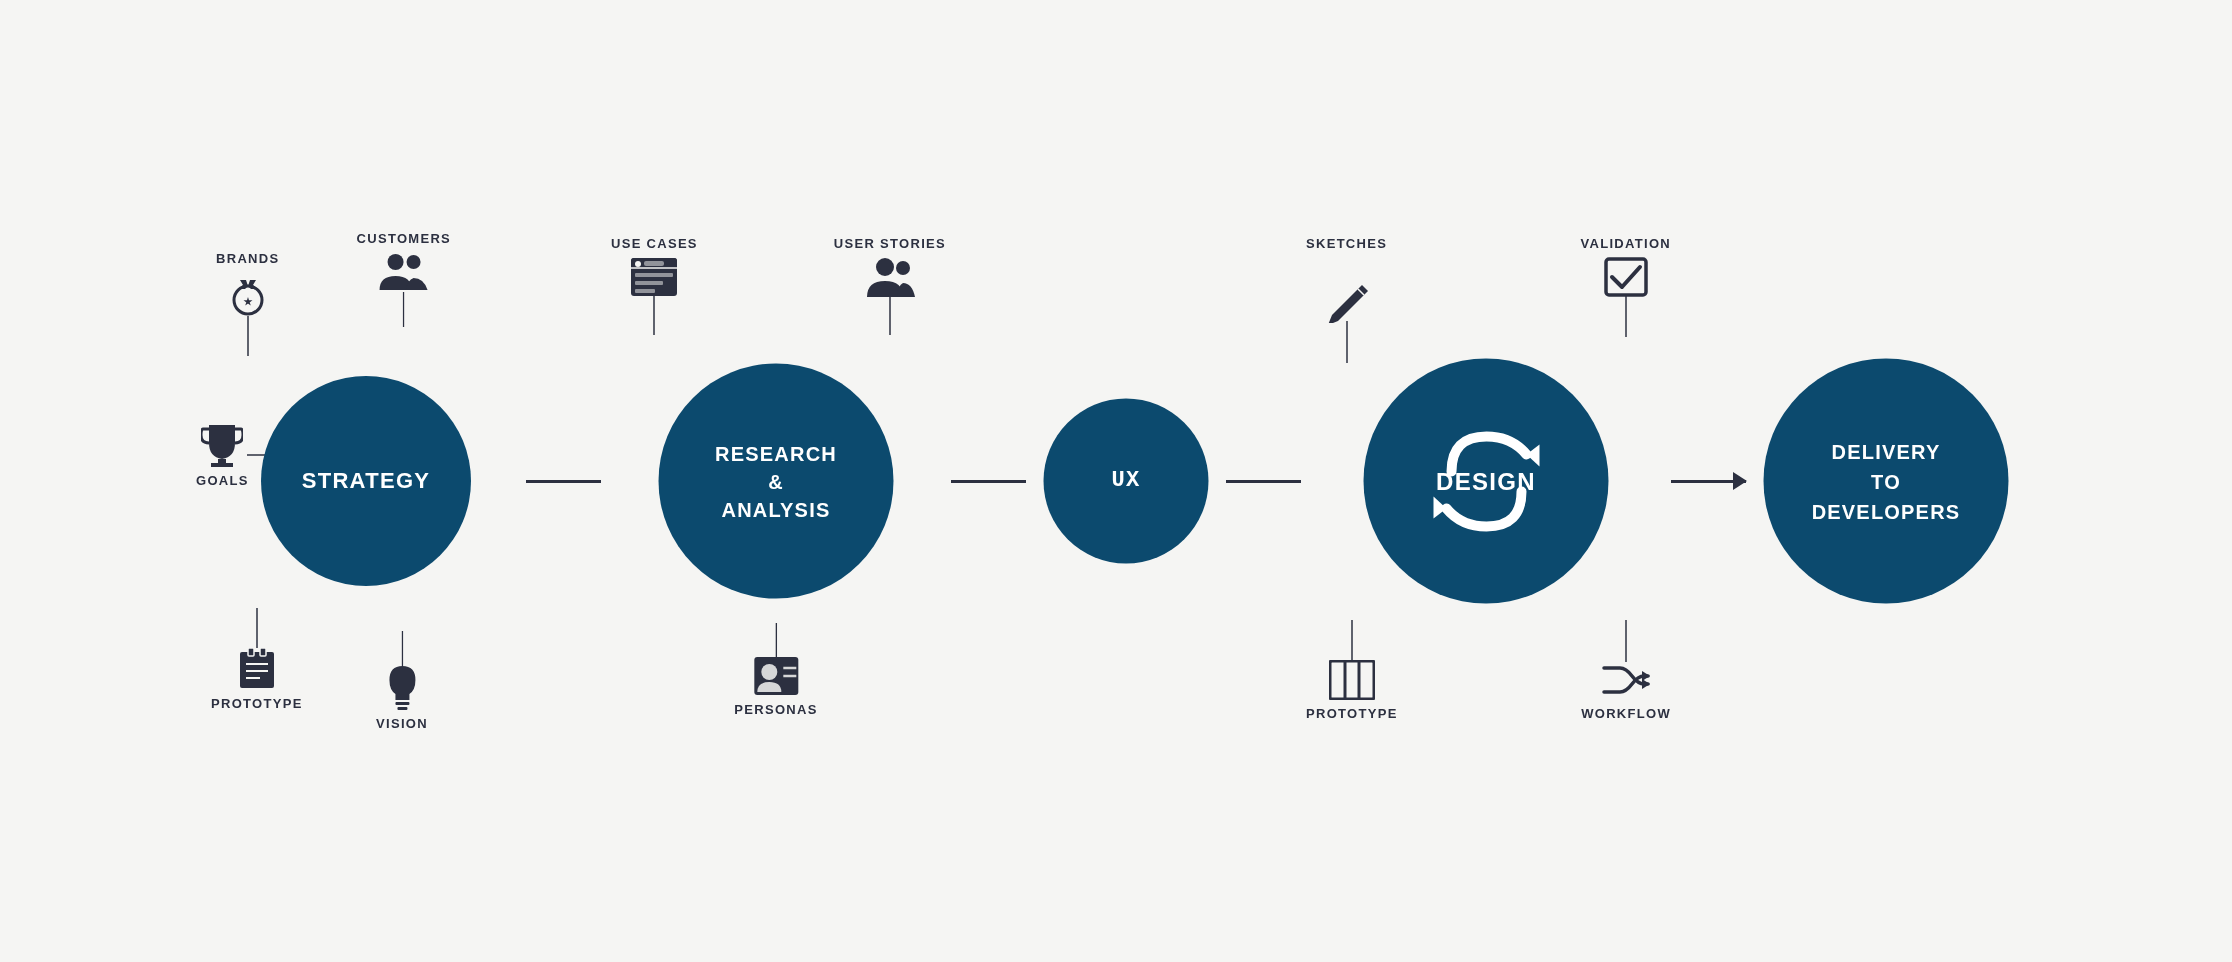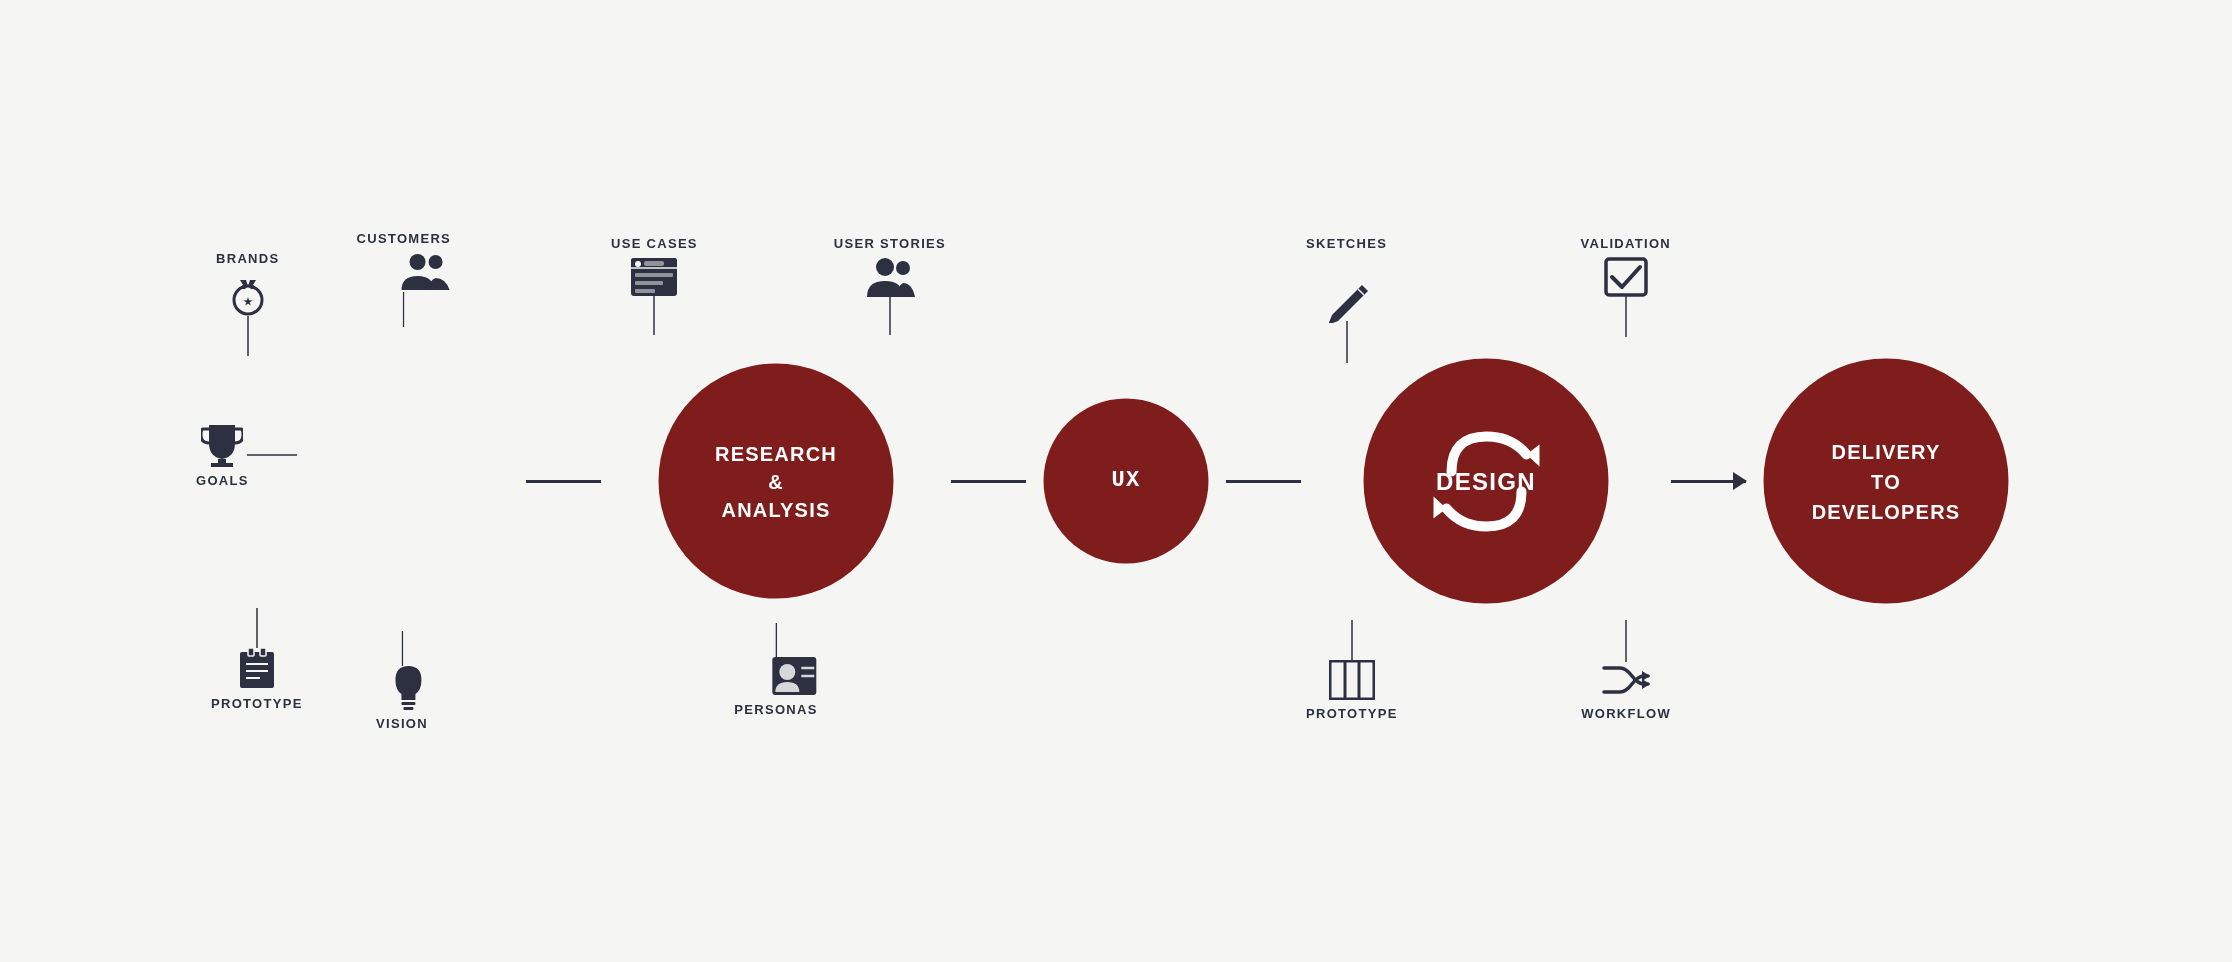--- a/index.html
+++ b/index.html
@@ -23,21 +23,21 @@
     }
     .flow {
       display: flex;
       align-items: center;
       position: relative;
       width: 100%;
       justify-content: center;
     }
     .circle {
       border-radius: 50%;
-      background: #7f1d1d;
+      background: #0c4a6e;
       display: flex;
       align-items: center;
       justify-content: center;
       text-align: center;
       color: #fff;
       font-weight: bold;
       letter-spacing: 0.06em;
       position: relative;
       flex-shrink: 0;
     }
@@ -78,21 +78,21 @@
       top: 50%;
       transform: translateY(-50%);
       border-left: 14px solid #2c3040;
       border-top: 9px solid transparent;
       border-bottom: 9px solid transparent;
     }
     .sat-item {
       position: absolute;
       display: flex;
       flex-direction: column;
-      align-items: flex-end;
+      align-items: center;
       gap: 6px;
     }
     .sat-label {
       font-size: 13px;
       font-weight: bold;
       letter-spacing: 0.1em;
       color: #2c3040;
       text-align: center;
       white-space: nowrap;
     }
@@ -153,20 +153,23 @@
           <path d="M34 8 L40 8 Q42 8 42 14 Q42 22 34 22" fill="none" stroke="#2c3040" stroke-width="3"></path>
           <rect x="17" y="38" width="8" height="4" fill="#2c3040"></rect>
           <rect x="10" y="42" width="22" height="4" fill="#2c3040"></rect>
         </svg>
         <span class="sat-label">GOALS</span>
         <svg width="50" height="2" style="position:absolute; right:-48px; top:50%; transform:translateY(-50%);">
             <line x1="0" y1="1" x2="50" y2="1" stroke="#2c3040" stroke-width="1.5"></line>
           </svg>
       </div>
 
+      <div class="circle circle-lg" style="position:absolute; left:50%; top:50%; transform:translate(-50%,-50%);">
+        <span>STRATEGY</span>
+      </div>
 
       <div class="sat-item" style="position:absolute; bottom:30px; left:5px; align-items:center;">
 
         <svg width="38" height="44" viewBox="0 0 38 44" class="icon-svg">
           <rect x="2" y="6" width="34" height="36" rx="2" fill="#2c3040"></rect>
           <rect x="10" y="2" width="6" height="8" rx="1" fill="#2c3040" stroke="#f5f5f3" stroke-width="1.5"></rect>
           <rect x="22" y="2" width="6" height="8" rx="1" fill="#2c3040" stroke="#f5f5f3" stroke-width="1.5"></rect>
           <line x1="8" y1="18" x2="30" y2="18" stroke="#f5f5f3" stroke-width="2"></line>
           <line x1="8" y1="25" x2="30" y2="25" stroke="#f5f5f3" stroke-width="2"></line>
           <line x1="8" y1="32" x2="22" y2="32" stroke="#f5f5f3" stroke-width="2"></line>

